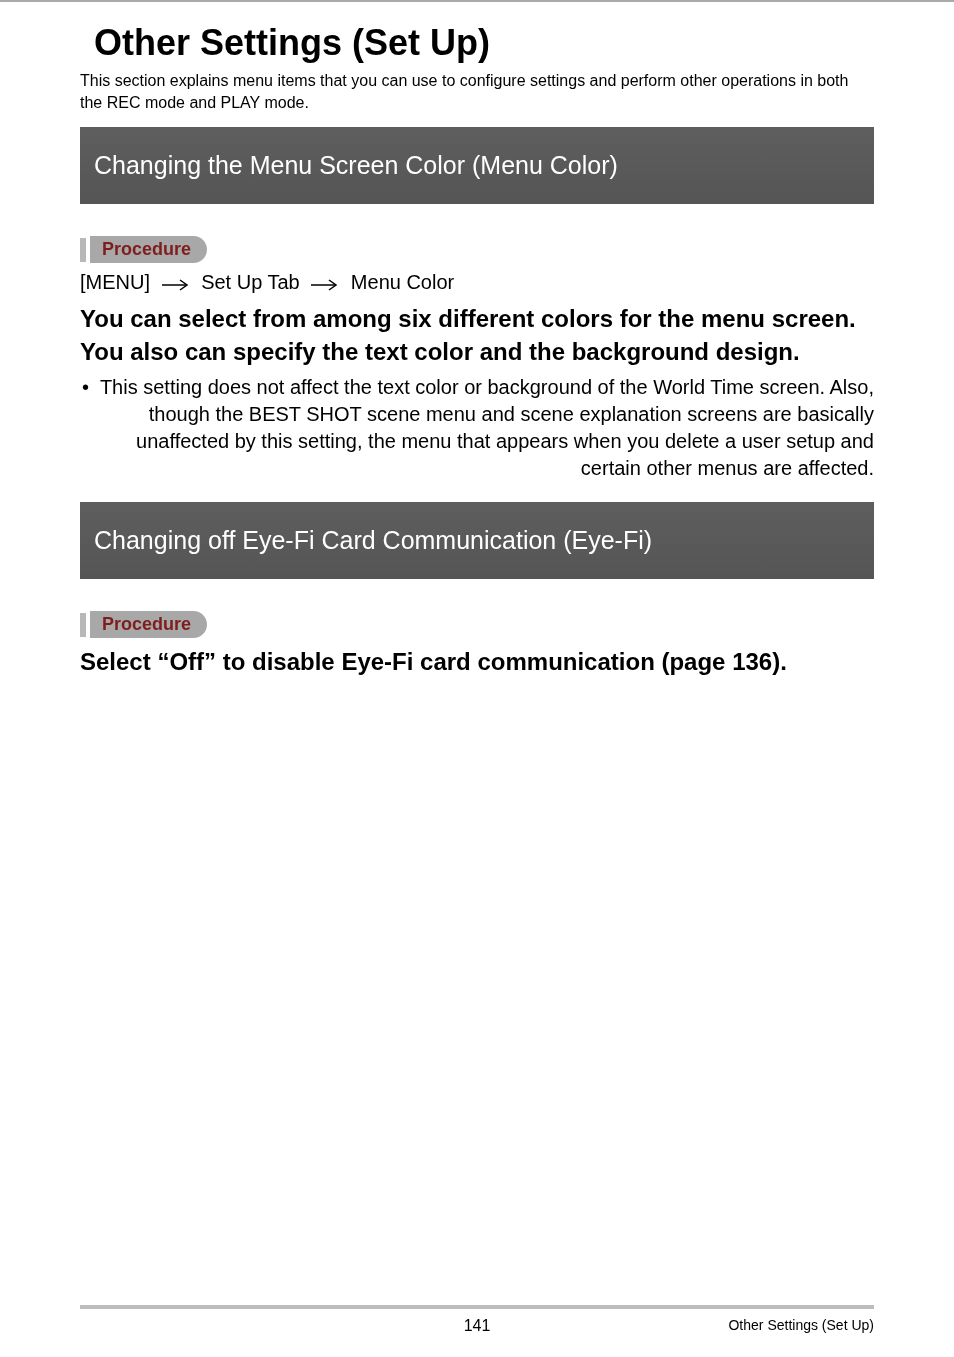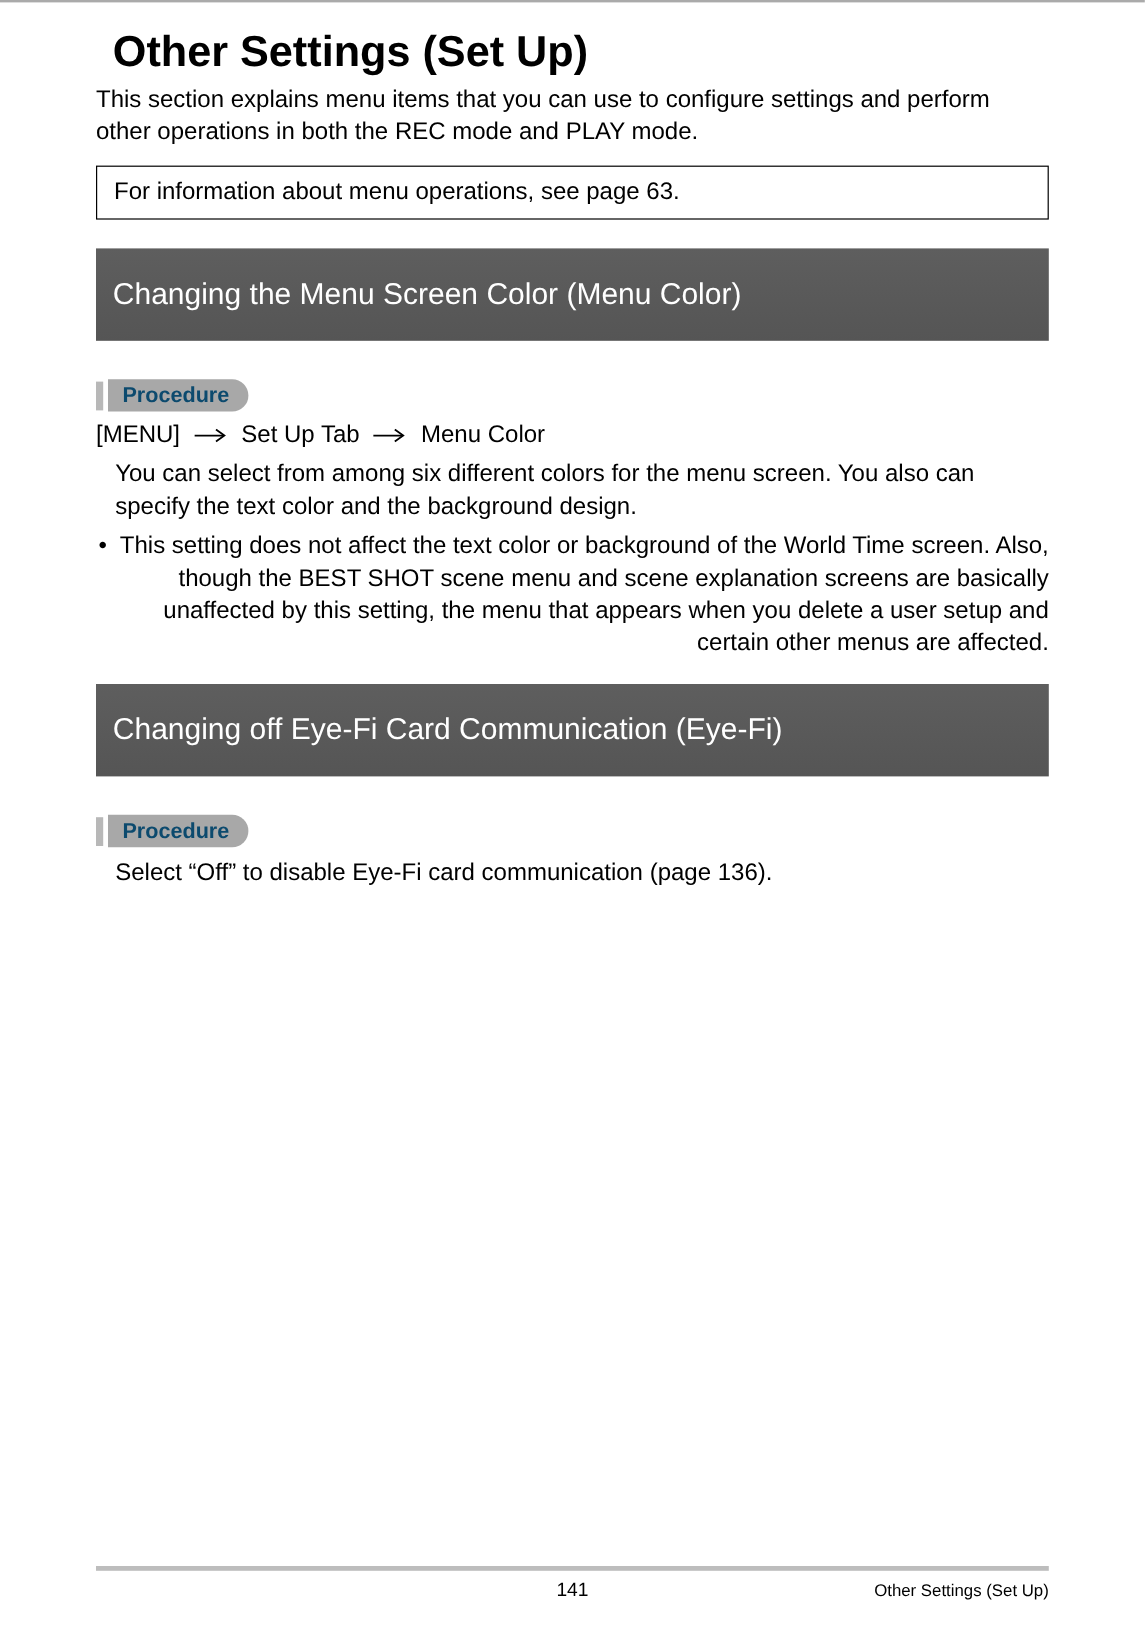--- a/index.html
+++ b/index.html
@@ -21,21 +21,21 @@
   .content {
     padding: 12px 80px 0 80px;
     border-top: 2px solid #aaa;
   }
   .main-title {
     font-size: 36px;
     font-weight: bold;
     margin: 8px 0 4px 14px;
   }
   .intro {
-    font-size: 20px;
+    font-size: 16px;
     line-height: 1.35;
     margin: 6px 0 14px 0;
   }
   .info-box {
     border: 1px solid #000;
     padding: 10px 14px;
     font-size: 20px;
     margin-bottom: 24px;
   }
   .section-bar {
@@ -55,42 +55,43 @@
     display: inline-block;
     width: 6px;
     height: 24px;
     background: #bset;
     background: #b8b8b8;
     margin-right: 4px;
   }
   .proc-pill {
     display: inline-block;
     background: #a8a8a8;
-    color: #0c4a6e;
+    color: #7f1d1d;
     font-weight: bold;
     font-size: 18px;
     padding: 3px 16px 3px 12px;
     border-top-right-radius: 14px;
     border-bottom-right-radius: 14px;
   }
   .breadcrumb {
     font-size: 20px;
     font-weight: normal;
     margin: 6px 0 8px 0;
   }
   .breadcrumb .arrow {
     display: inline-block;
     vertical-align: middle;
     margin: 0 6px;
     font-weight: normal;
   }
   .body-text {
-    font-size: 20px;
+    font-size: 24px;
     line-height: 1.35;
-    margin: 0 0 6px 16px;
+    margin: 0 0 6px 0;
+    font-weight: bold;
   }
   .bullet-row {
     display: flex;
     font-size: 20px;
     line-height: 1.35;
     margin-bottom: 20px;
   }
   .bullet-row .dot {
     width: 18px;
     flex: 0 0 18px;
@@ -137,21 +138,20 @@
 </head>
 <body>
 
 <div class="page">
   <div class="content">
 
     <div class="main-title">Other Settings (Set Up)</div>
 
     <div class="intro">This section explains menu items that you can use to configure settings and perform other operations in both the REC mode and PLAY mode.</div>
 
-    <div class="info-box">For information about menu operations, see page 63.</div>
 
     <div class="section-bar">Changing the Menu Screen Color (Menu Color)</div>
 
     <div class="proc-row">
       <span class="proc-bar"></span>
       <span class="proc-pill">Procedure</span>
     </div>
 
     <div class="breadcrumb">
       <span>[MENU]</span>

